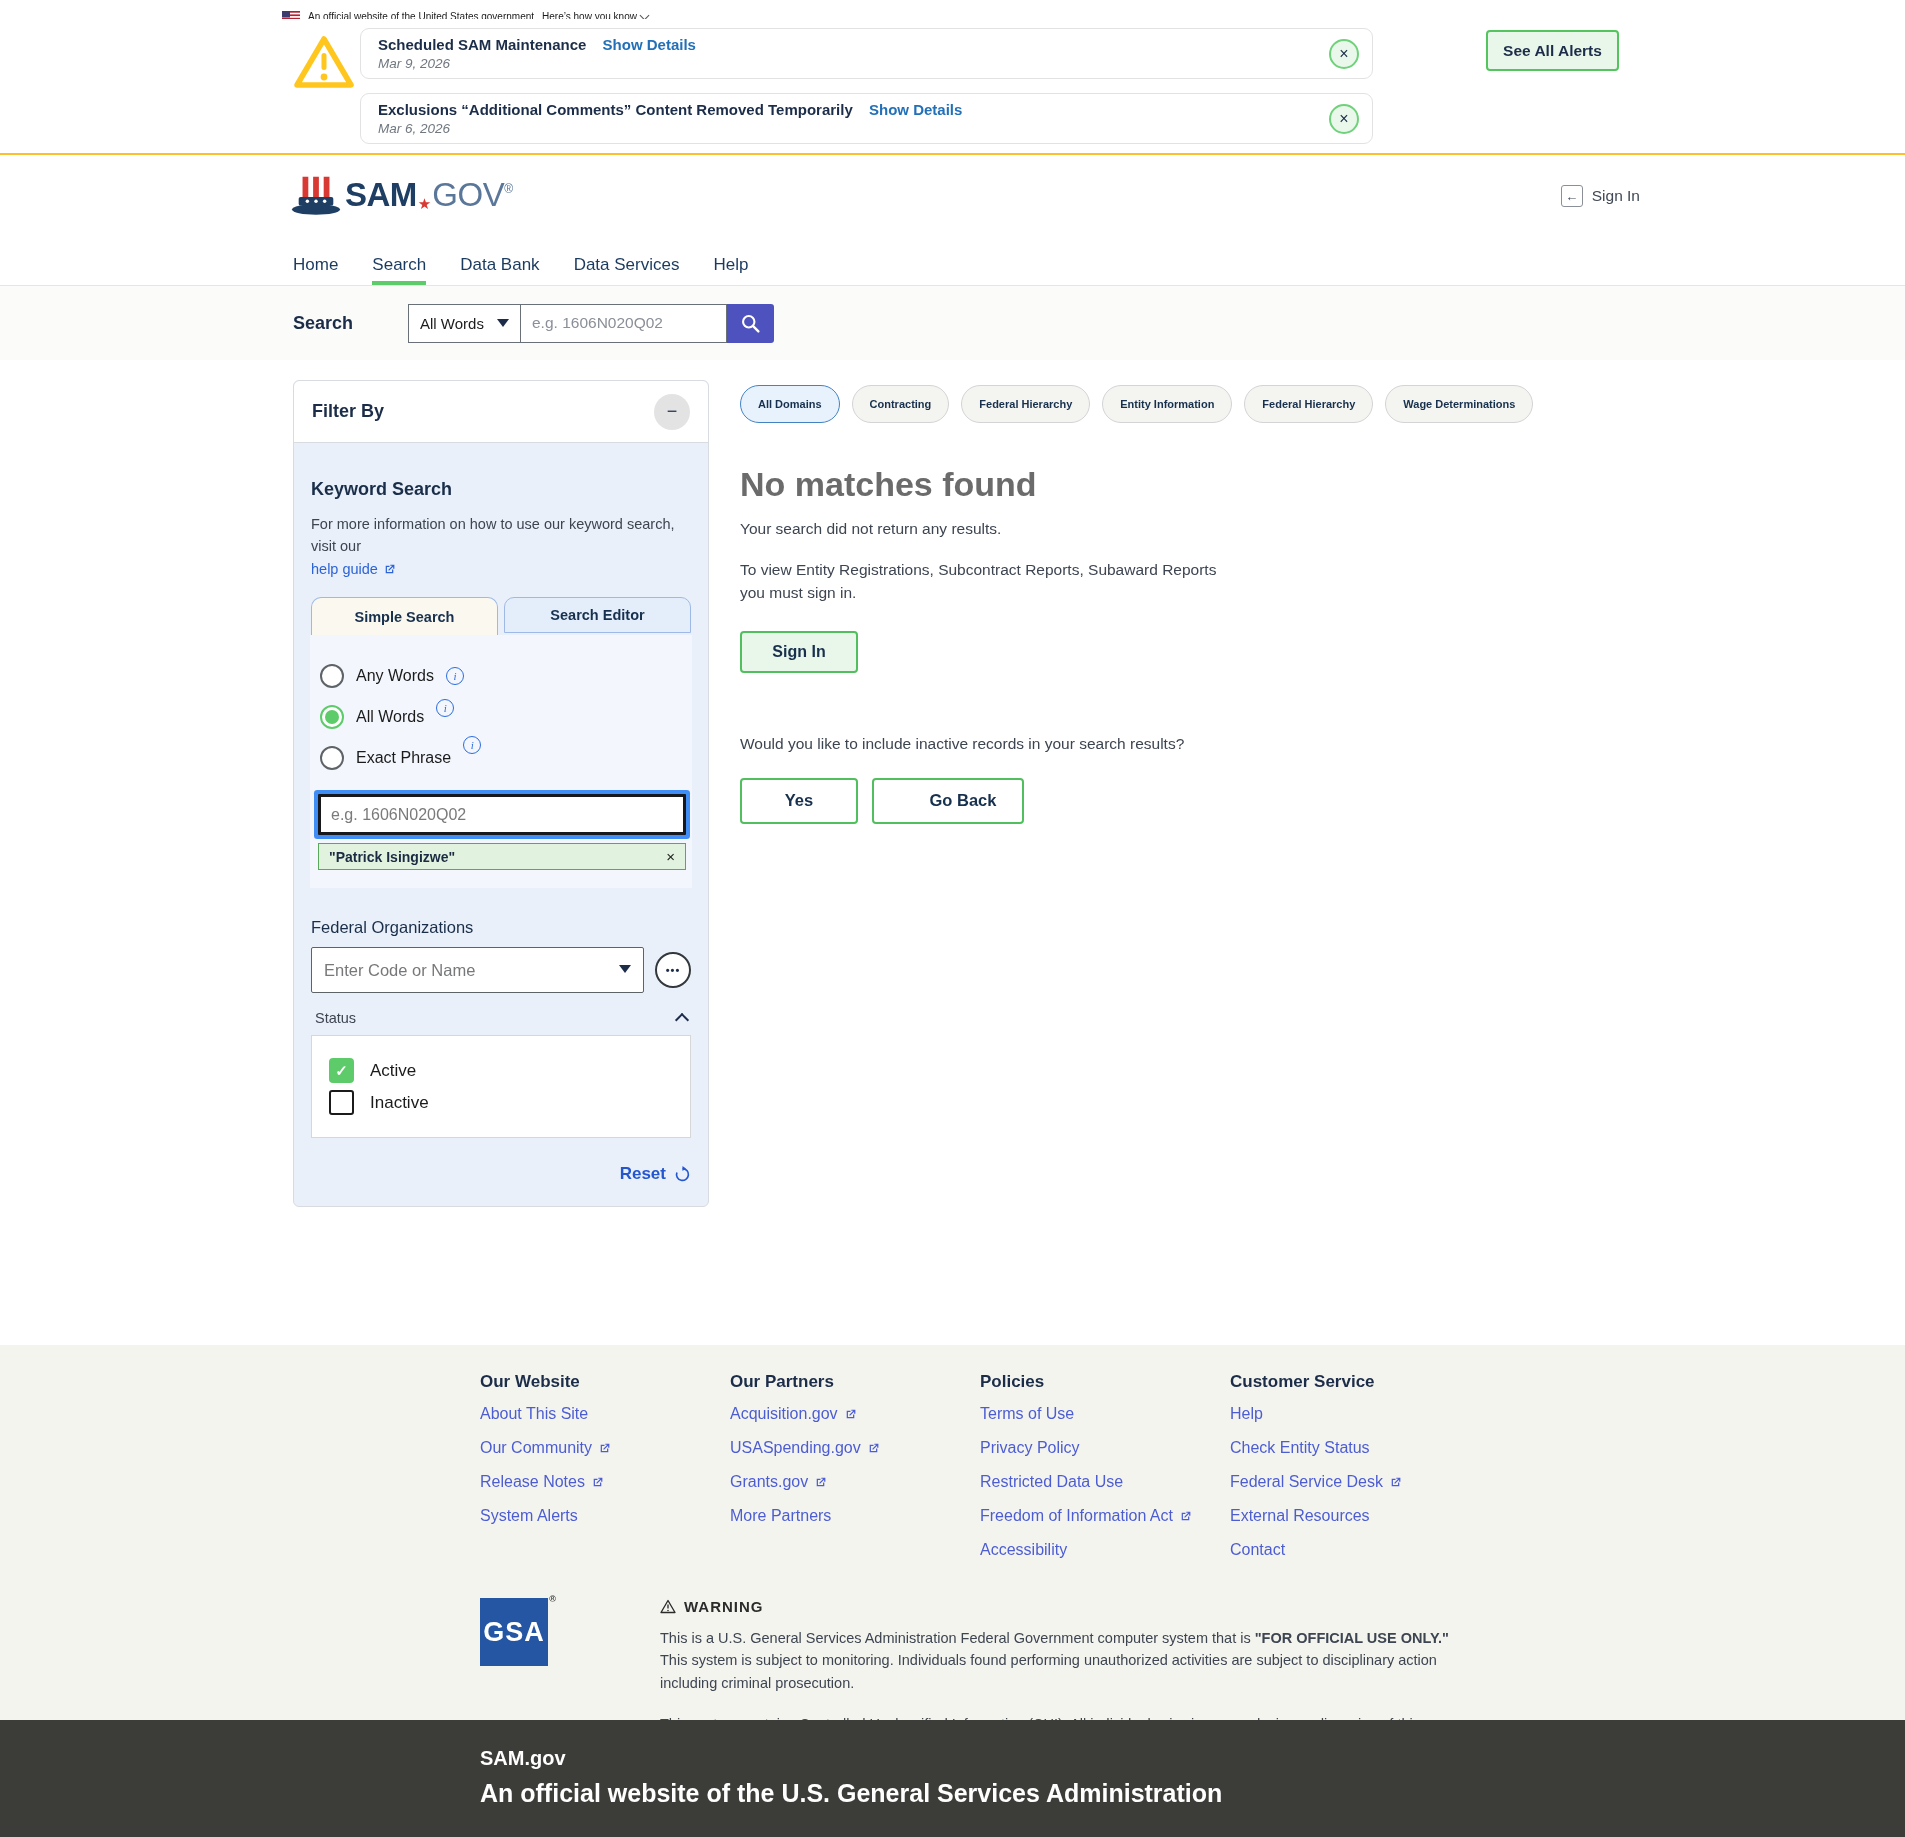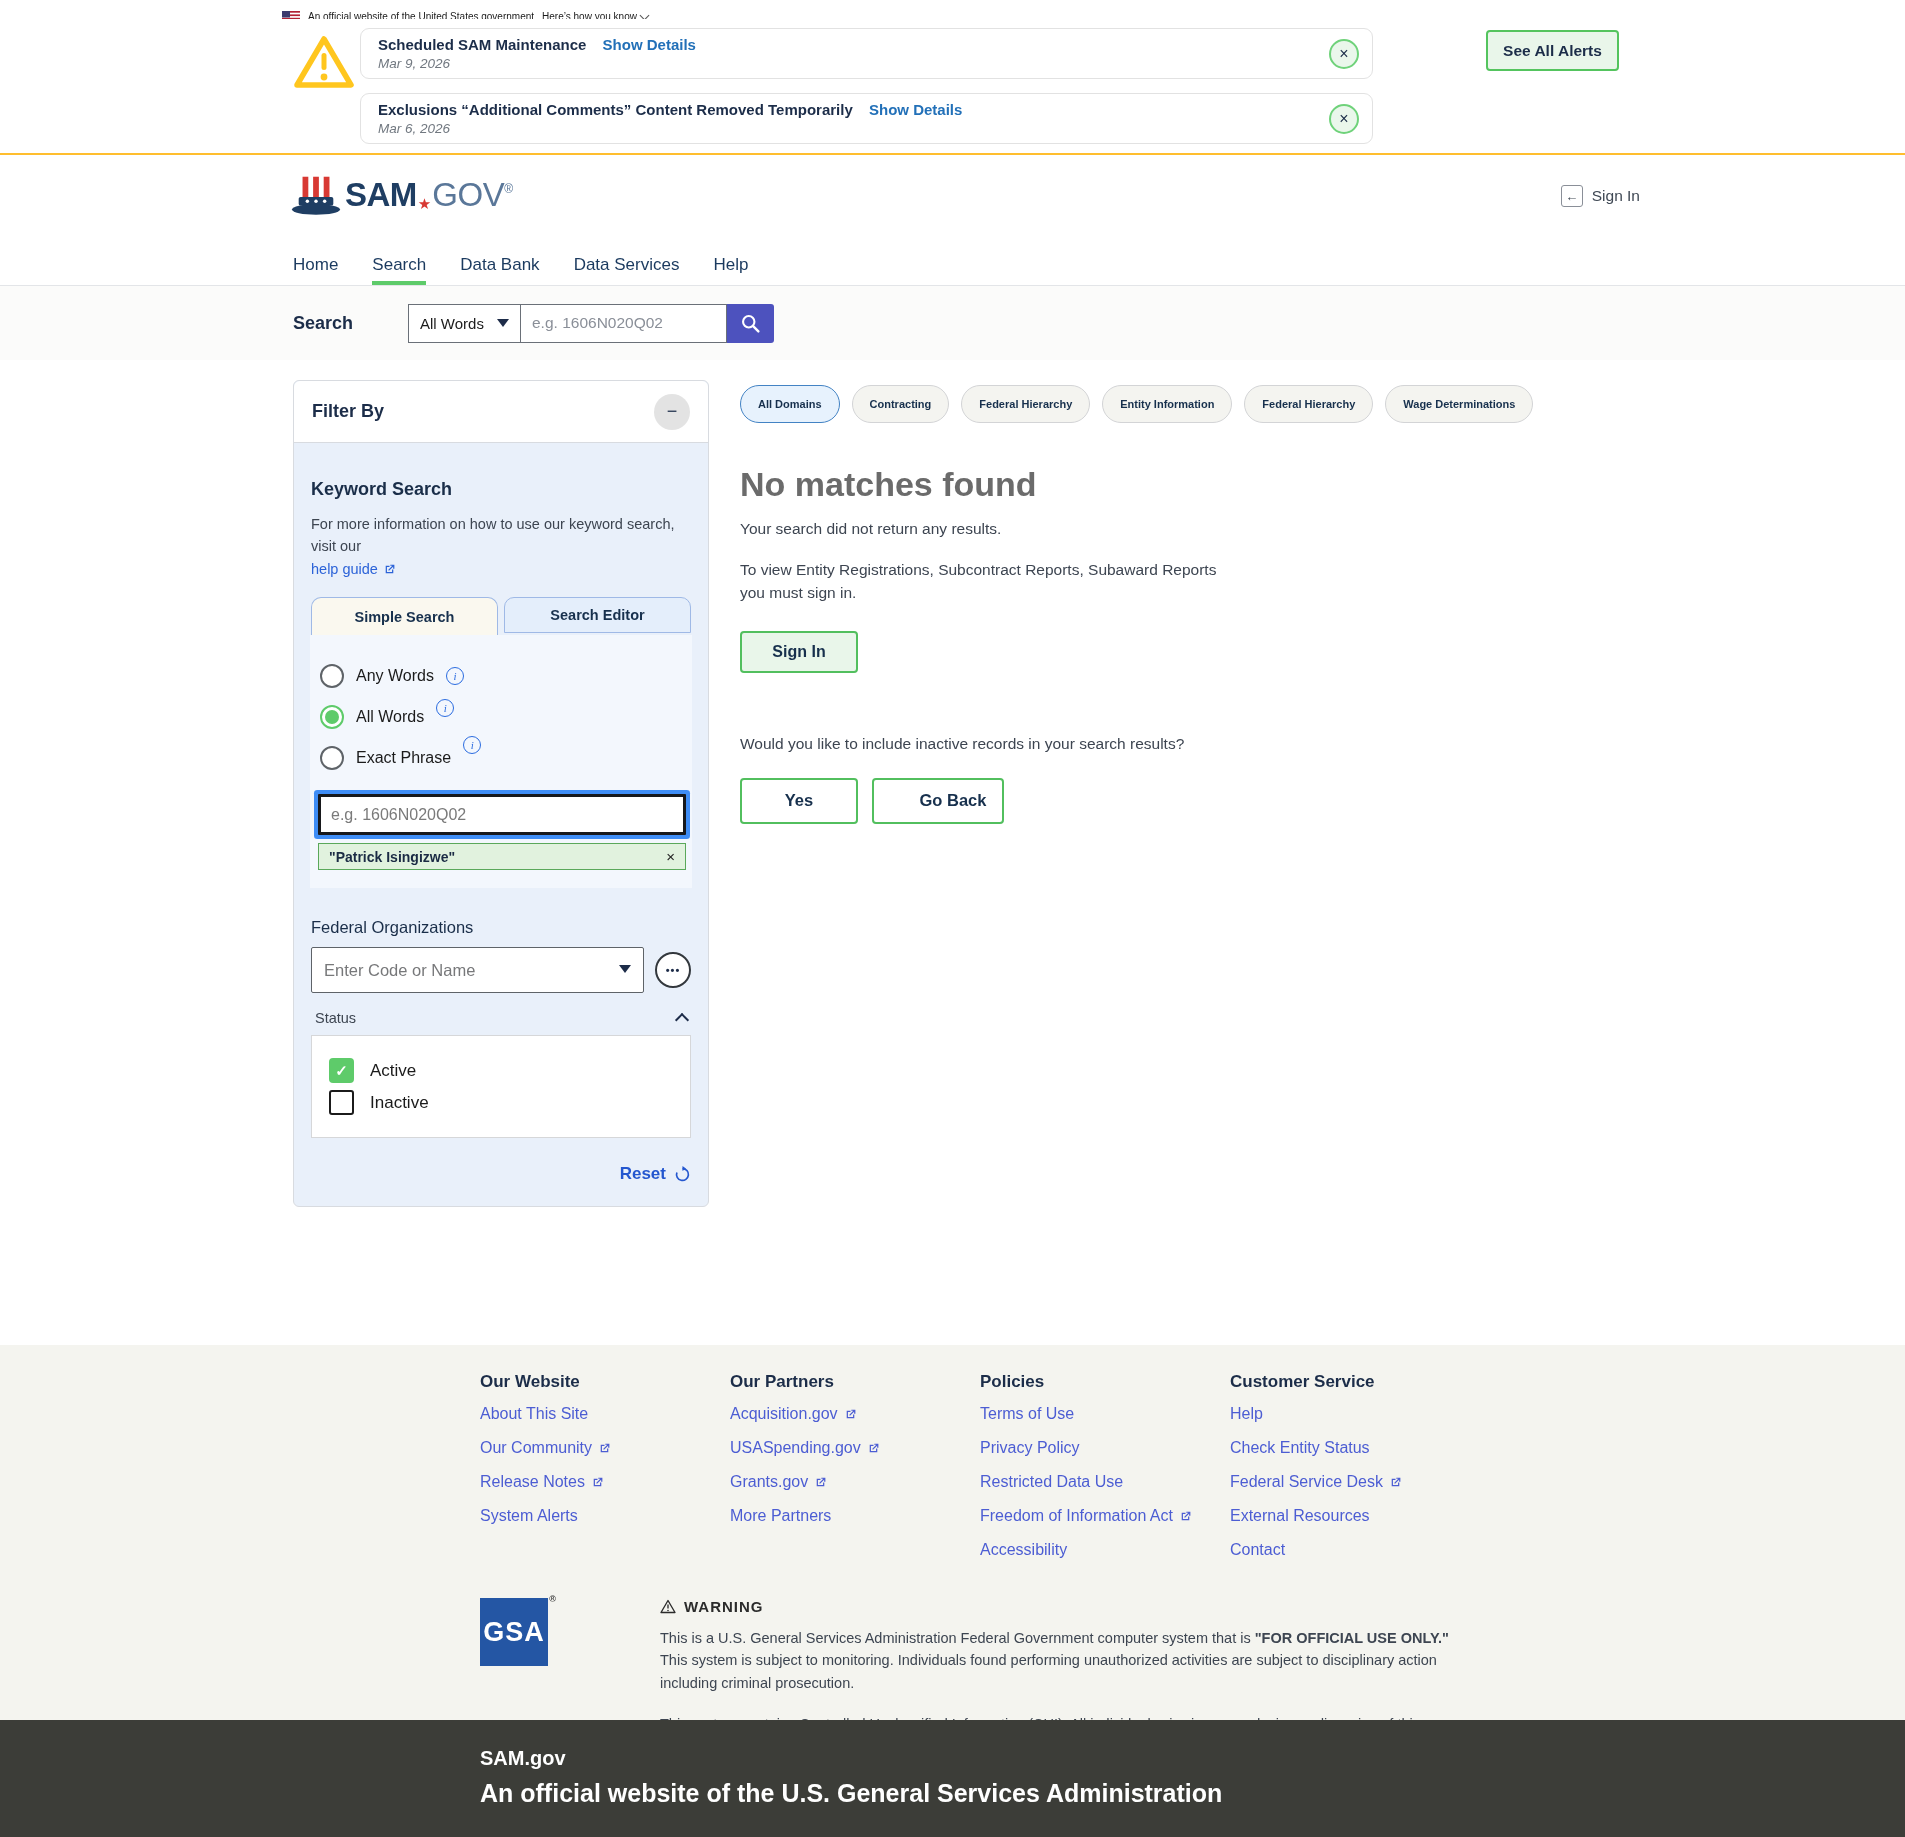--- a/index.html
+++ b/index.html
@@ -115,21 +115,21 @@
   .chip.active { background:#e7f2fd; border-color:#4383c4; }
   .nm-head { margin-top:42px; font-size:34px; font-weight:bold; color:#6b6b6b; }
   .nm-p1 { margin-top:16px; font-size:15.5px; color:#3d4551; }
   .nm-p2 { margin-top:20px; font-size:15.5px; color:#3d4551; max-width:505px; line-height:1.5; }
   .btn-green-fill { margin-top:26px; width:118px; height:42px; background:#e9f6ea; border:2px solid #52bf5e; border-radius:4px;
     font-size:16px; font-weight:bold; color:#17304d; font-family:inherit; cursor:pointer; }
   .nm-q { margin-top:62px; font-size:15.5px; color:#3d4551; }
   .btn-row { margin-top:25px; display:flex; gap:14px; }
   .btn-green-line { height:46px; background:#fff; border:2px solid #52bf5e; border-radius:4px; font-size:16.5px; font-weight:bold;
     color:#17304d; font-family:inherit; cursor:pointer; padding:0 2px; }
-  .w-yes { width:118px; } .w-back { width:132px;padding-left:32px; }
+  .w-yes { width:118px; } .w-back { width:152px;padding-left:32px; }
 
   
   .big-footer { position:absolute; top:1345px; left:0; right:0; height:375px; background:#f4f4ef; }
   .cols { display:flex; padding:27px 0 0 480px; }
   .col { width:250px; }
   .col h4 { font-size:17px; font-weight:bold; color:#1c2d49; margin-bottom:14px; }
   .flink { display:flex; align-items:center; gap:6px; font-size:16px; color:#4c5dd3; margin-bottom:18px; cursor:pointer; height:16px; }
   .gsa-row { display:flex; padding-left:480px; margin-top:22px; }
   .gsa-logo { position:relative; width:68px; height:68px; background:#2456a4; color:#fff; font-size:27px; font-weight:bold;
     display:flex; align-items:center; justify-content:center; letter-spacing:1px; flex:none; }

